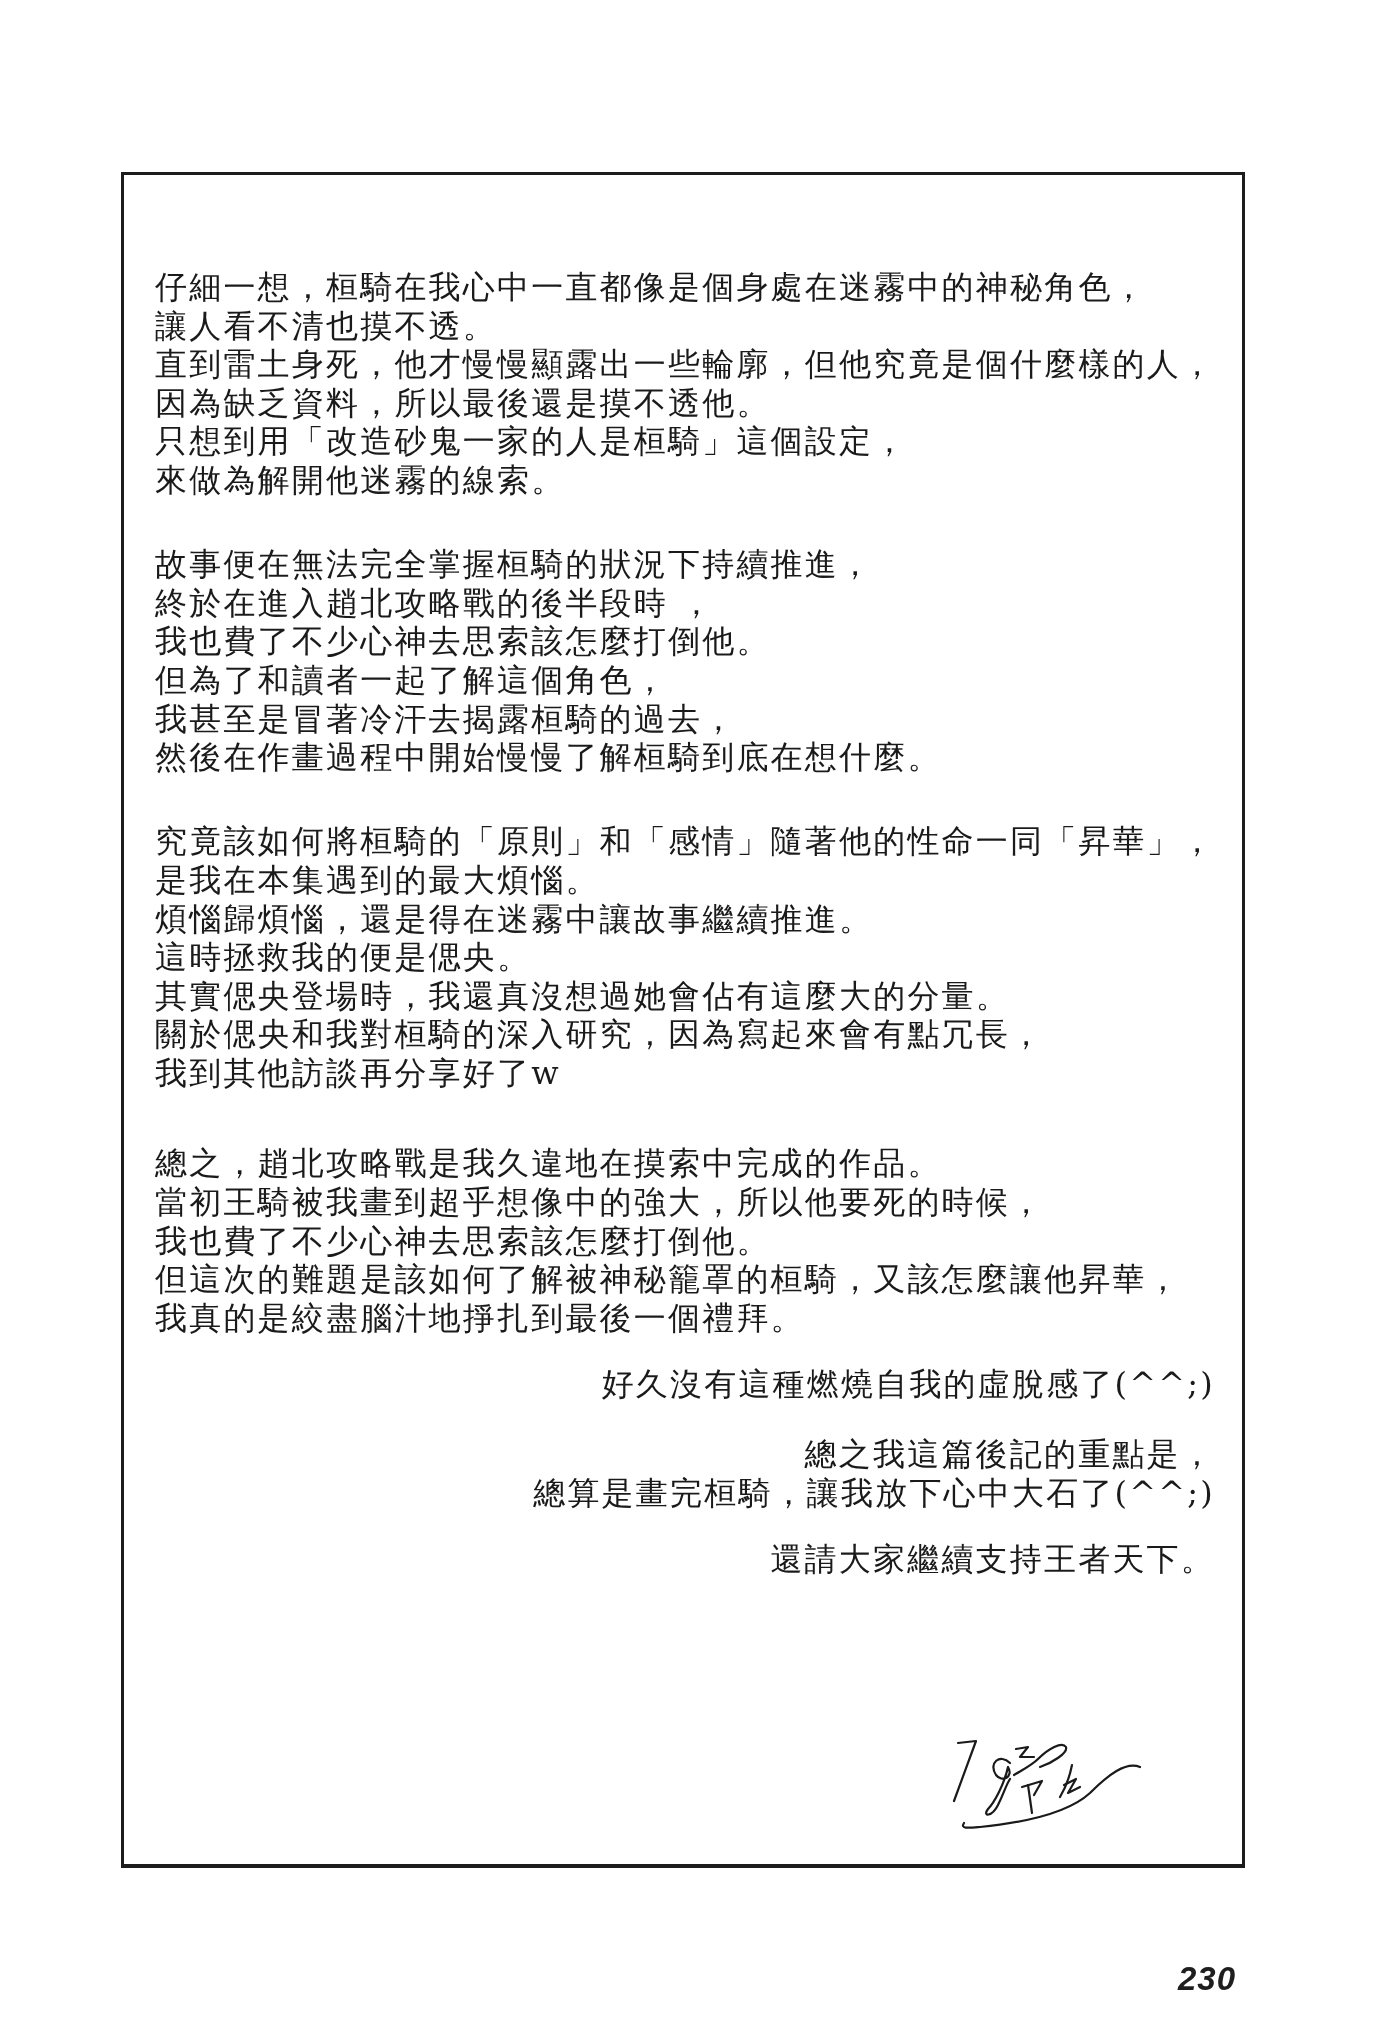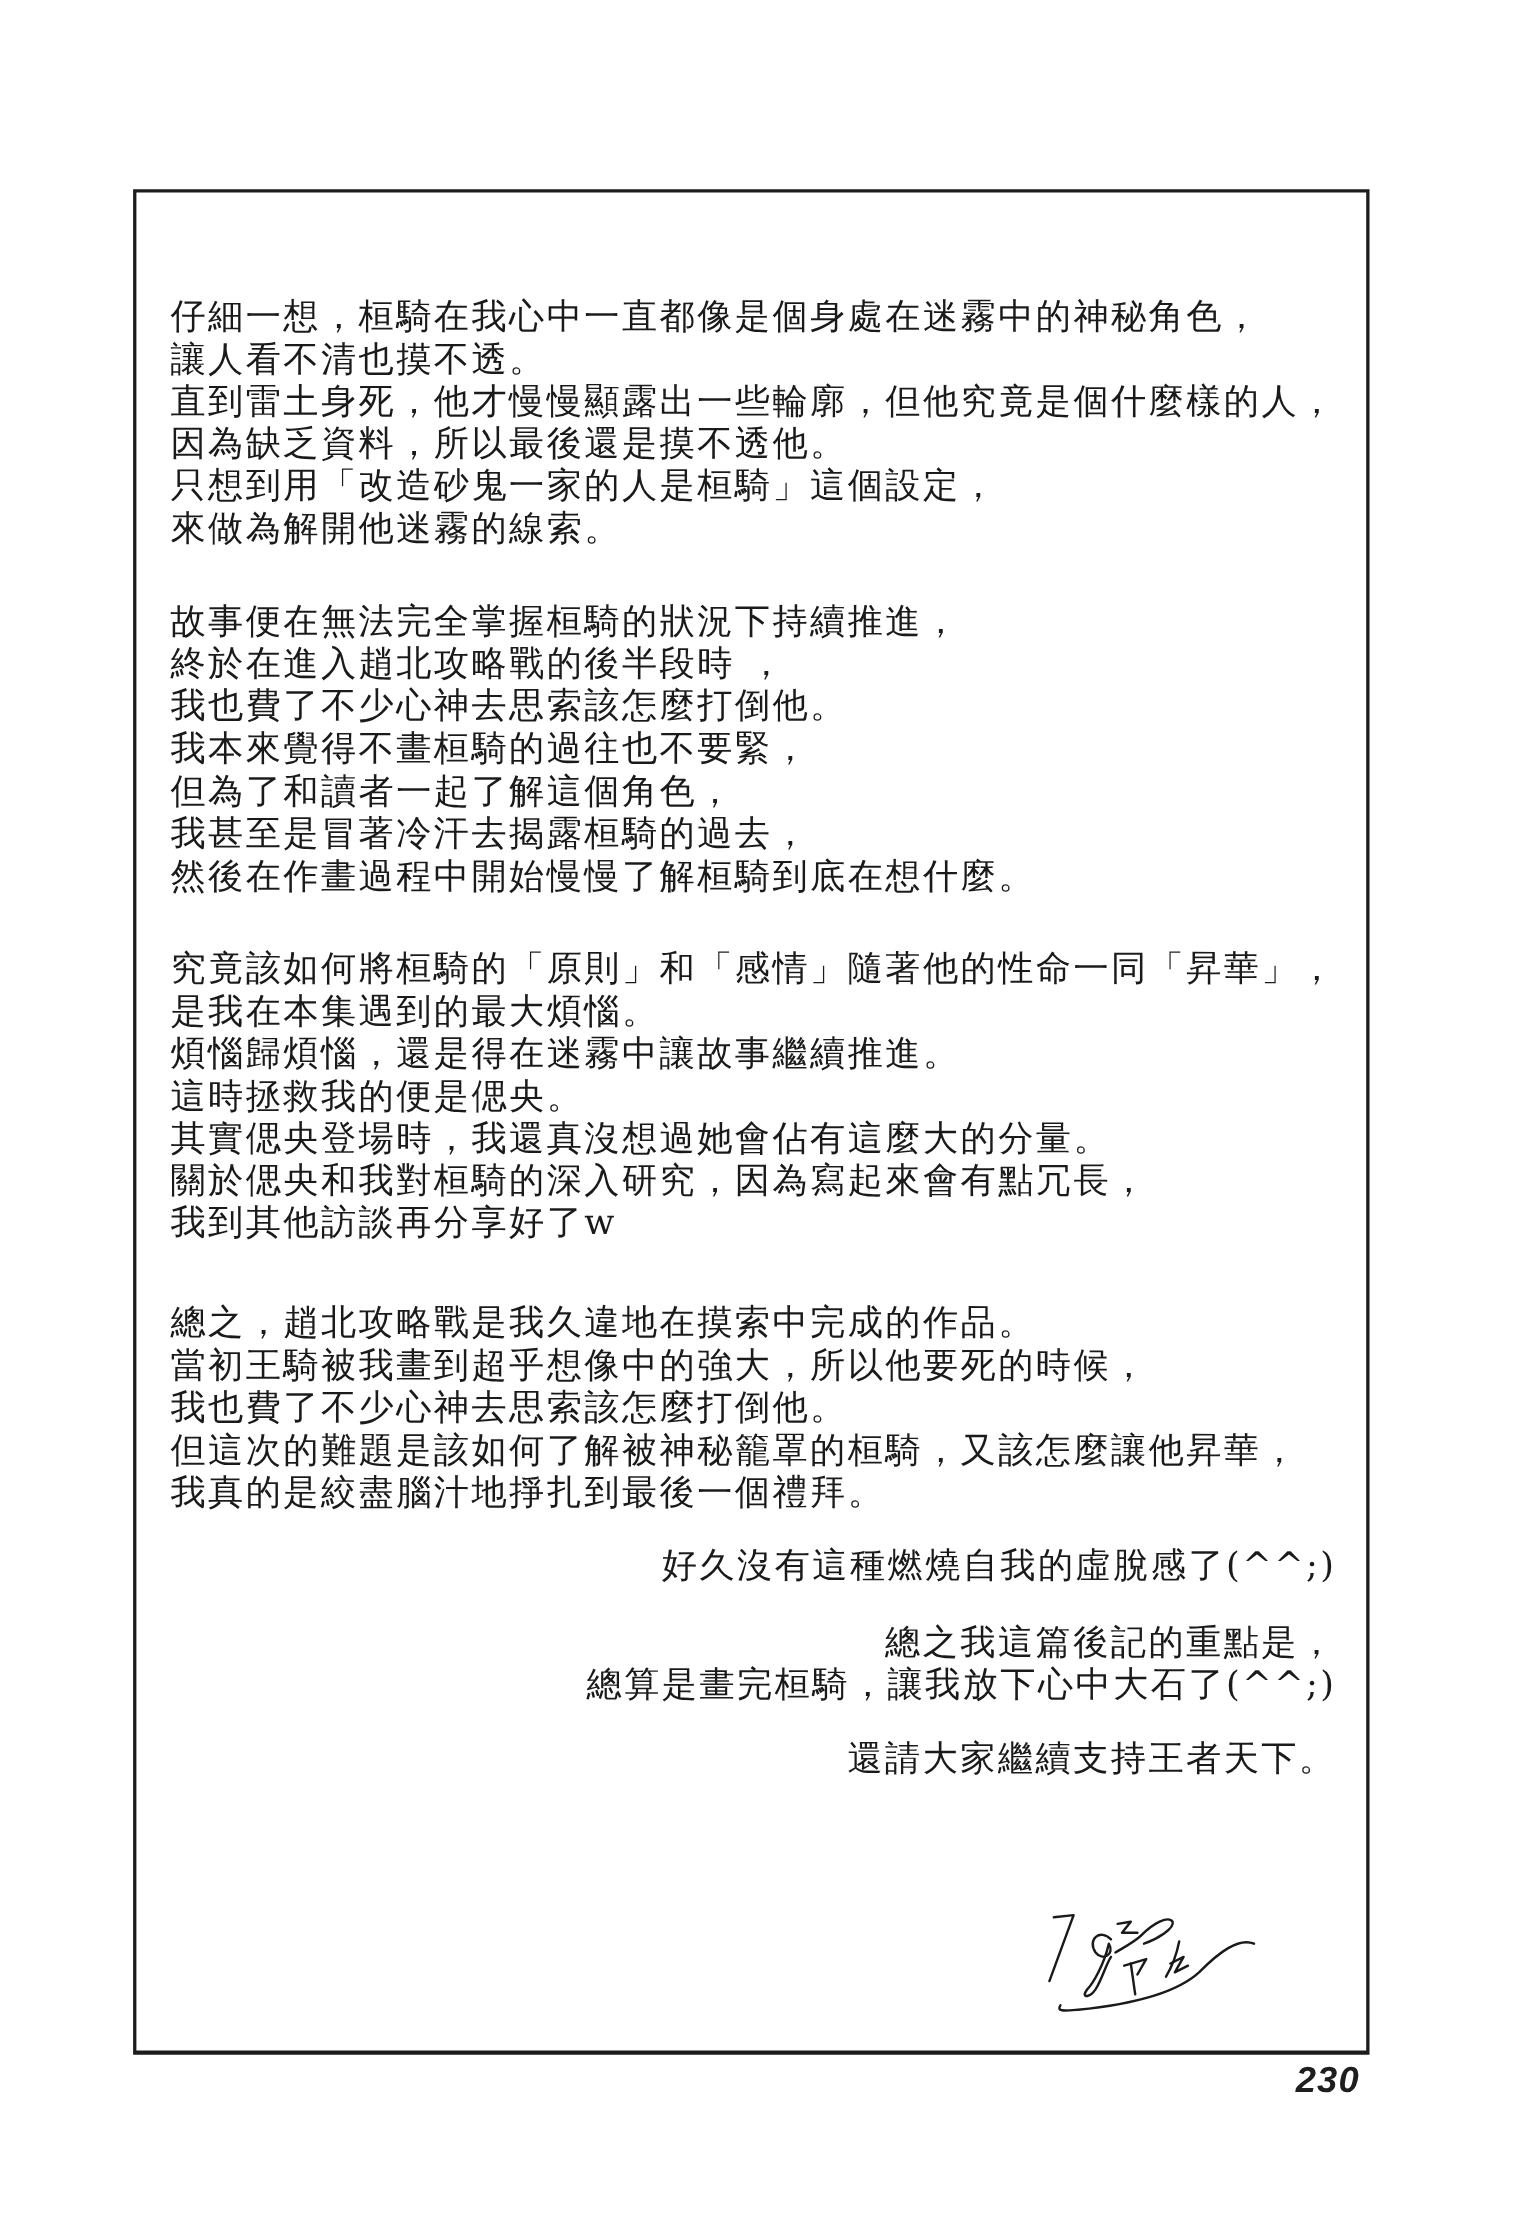--- a/index.html
+++ b/index.html
@@ -16,21 +16,21 @@
     letter-spacing: 2.2px; color: #1a1a1a;
   }
   .para { margin: 0; }
   .para + .para { margin-top: 45.6px; }
   .para.tight { margin-top: 28px; text-align: right; }
   .line { display: block; white-space: pre; height: 38.6px; }
   .signature {
     position: absolute; left: 940px; top: 1735px; width: 215px; height: 100px;
   }
   .page-number {
-    position: absolute; left: 1178px; top: 1872px;
+    position: absolute; left: 1178px; top: 1960px;
     font-family: "Liberation Sans", sans-serif; font-weight: bold; font-style: italic;
     font-size: 33px; letter-spacing: 1px; color: #1e1e1e;
   }
 </style>
 </head>
 <body>
 
 <div class="frame"></div>
 
 <div class="text-block">
@@ -39,21 +39,20 @@
     <span class="line">讓人看不清也摸不透。</span>
     <span class="line">直到雷土身死，他才慢慢顯露出一些輪廓，但他究竟是個什麼樣的人，</span>
     <span class="line">因為缺乏資料，所以最後還是摸不透他。</span>
     <span class="line">只想到用「改造砂鬼一家的人是桓騎」這個設定，</span>
     <span class="line">來做為解開他迷霧的線索。</span>
   </p>
   <p class="para">
     <span class="line">故事便在無法完全掌握桓騎的狀況下持續推進，</span>
     <span class="line">終於在進入趙北攻略戰的後半段時 ，</span>
     <span class="line">我也費了不少心神去思索該怎麼打倒他。</span>
-    <span class="line">我本來覺得不畫桓騎的過往也不要緊，</span>
     <span class="line">但為了和讀者一起了解這個角色，</span>
     <span class="line">我甚至是冒著冷汗去揭露桓騎的過去，</span>
     <span class="line">然後在作畫過程中開始慢慢了解桓騎到底在想什麼。</span>
   </p>
   <p class="para">
     <span class="line">究竟該如何將桓騎的「原則」和「感情」隨著他的性命一同「昇華」，</span>
     <span class="line">是我在本集遇到的最大煩惱。</span>
     <span class="line">煩惱歸煩惱，還是得在迷霧中讓故事繼續推進。</span>
     <span class="line">這時拯救我的便是偲央。</span>
     <span class="line">其實偲央登場時，我還真沒想過她會佔有這麼大的分量。</span>

